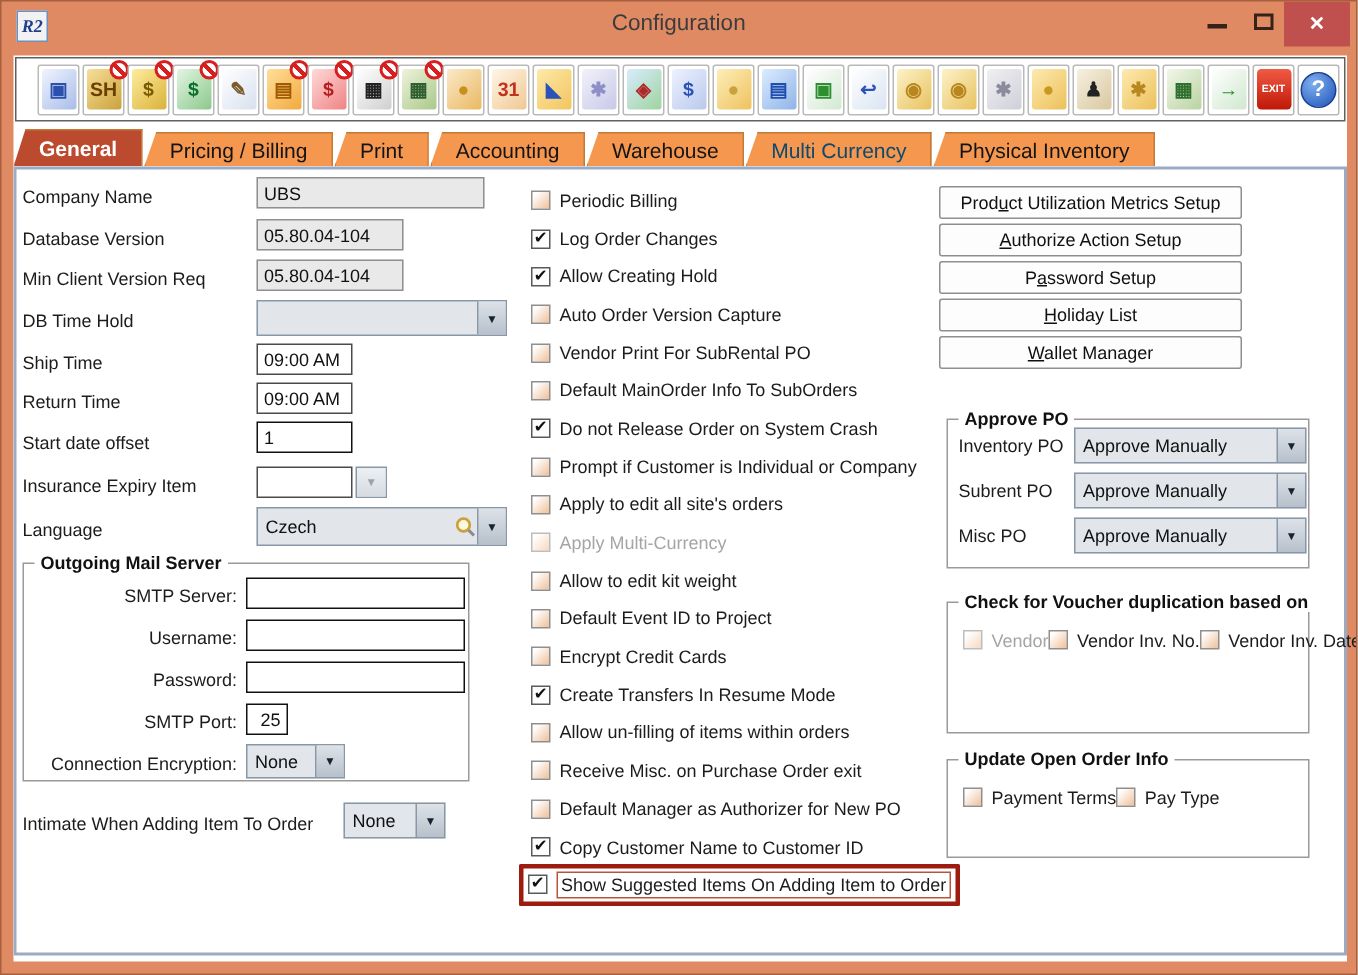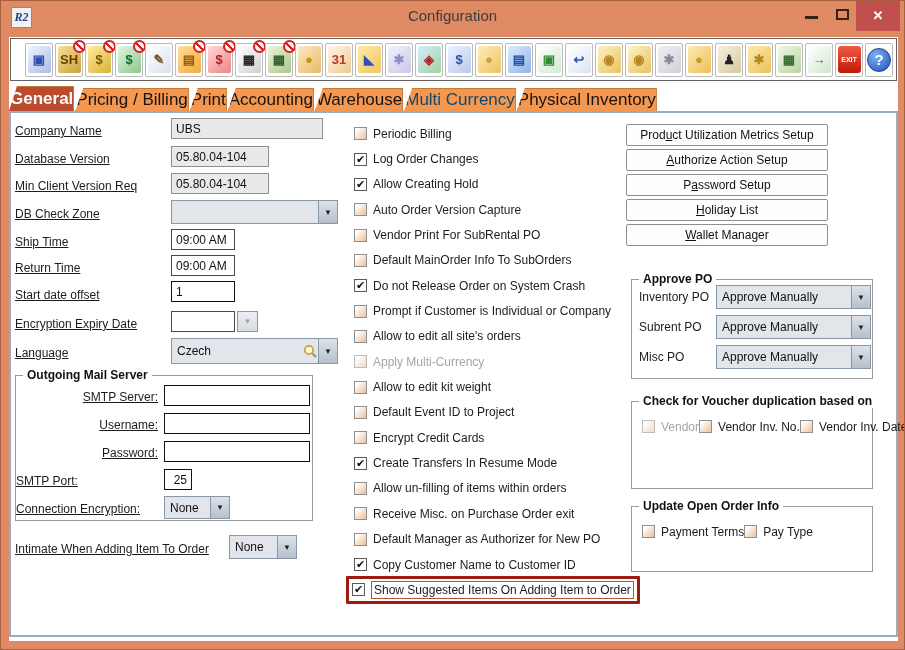--- a/index.html
+++ b/index.html
@@ -37,31 +37,31 @@
   .icon-glyph.help { border-radius:50%; width:24px; height:24px; color:#fff !important; font-size:15px;
                      background:radial-gradient(circle at 35% 30%,#7fb0f0,#1d52b8) !important;
                      border:1px solid #1d3f8f; }
   .badge { position:absolute; top:-4px; right:-4px; width:13px; height:13px; border-radius:50%;
            border:2px solid #d81f1f;
            background:linear-gradient(45deg, #fff 40%, #d81f1f 40%, #d81f1f 60%, #fff 60%); }
 
   
   .tabstrip { position:absolute; left:8px; top:85px; width:889px; height:25px;
               display:flex; align-items:flex-end; }
-  .tab { height:23px; padding:0 0; background:#f5974f; border:1px solid #c27a38; border-bottom:none;
-         color:#141414; font-size:17px; line-height:22px;
+  .tab { height:23px; padding:0 16px; background:#f5974f; border:1px solid #c27a38; border-bottom:none;
+         color:#141414; font-size:14px; line-height:22px;
          clip-path:polygon(8px 0, 100% 0, 100% 100%, 0 100%); margin-right:1px; }
   .tab.active { background:#bc4a2e; color:#ffffff; font-weight:bold; height:25px; line-height:24px; }
   .tab.disabled { color:#0c4a6e; }
 
   
   .panel { position:absolute; left:8px; top:110px; width:889px; height:526px;
            border:2px solid #9cabc4; background:#fff; }
 
-  .lbl { position:absolute; font-size:12px; color:#1c1c1c; white-space:nowrap;text-decoration:underline; }
+  .lbl { position:absolute; font-size:12px; color:#1c1c1c; white-space:nowrap; }
   .fld { position:absolute; height:21px; font-size:12px; color:#111; padding:0 4px;
          border:1px solid #8f8f8f; background:#e9e9e9; font-family:"Liberation Sans",sans-serif; }
   .fld.white { background:#fff; border-color:#4a4a4a; }
   .fld.dark  { background:#fff; border:1px solid #111; }
 
   .combo { position:absolute; display:flex; align-items:center; border:1px solid #8898a8;
            background:#e2e6eb; font-size:12px; color:#111; }
   .combo .val { flex:1; padding:0 5px; white-space:nowrap; overflow:hidden; }
   .combo .arrow { width:19px; align-self:stretch; border-left:1px solid #8898a8; display:flex;
                   align-items:center; justify-content:center; font-size:8px; color:#16222e;
@@ -225,36 +225,36 @@
 
   <span class="lbl" style="left:14px;top:123px">Company Name</span>
   <input class="fld" style="left: 170px; top: 117px; width: 152px;" readonly="" value="UBS">
 
   <span class="lbl" style="left:14px;top:151px">Database Version</span>
   <input class="fld" style="left: 170px; top: 145px; width: 98px;" readonly="" value="05.80.04-104">
 
   <span class="lbl" style="left:14px;top:178px">Min Client Version Req</span>
   <input class="fld" style="left: 170px; top: 172px; width: 98px;" readonly="" value="05.80.04-104">
 
-  <span class="lbl" style="left:14px;top:206px">DB Check Zone</span>
+  <span class="lbl" style="left:14px;top:206px">DB Time Hold</span>
   <div class="combo" style="left:170px;top:199px;width:167px;height:24px">
     <span class="val"></span>
     <span class="arrow">▼</span>
   </div>
 
   <span class="lbl" style="left:14px;top:234px">Ship Time</span>
   <input class="fld white" style="left: 170px; top: 228px; width: 64px;" value="09:00 AM">
 
   <span class="lbl" style="left:14px;top:260px">Return Time</span>
   <input class="fld white" style="left: 170px; top: 254px; width: 64px;" value="09:00 AM">
 
   <span class="lbl" style="left:14px;top:287px">Start date offset</span>
   <input class="fld dark" style="left: 170px; top: 280px; width: 64px;" value="1">
 
-  <span class="lbl" style="left:14px;top:316px">Encryption Expiry Date</span>
+  <span class="lbl" style="left:14px;top:316px">Insurance Expiry Item</span>
   <input class="fld white" style="left: 170px; top: 310px; width: 64px;" value="">
   <div class="combo" style="left:236px;top:310px;width:21px;height:21px;background:#e6eaef">
     <span class="arrow dis" style="border-left:none;width:100%">▼</span>
   </div>
 
   <span class="lbl" style="left:14px;top:345px">Language</span>
   <div class="combo" style="left:170px;top:337px;width:167px;height:26px">
     <span class="val">Czech</span>
     <span class="mag">
       <svg width="14" height="14" viewBox="0 0 14 14">
@@ -266,23 +266,23 @@
   </div>
 
   <div class="groupbox" style="left:14px;top:374px;width:298px;height:146px">
     <span class="gb-title">Outgoing Mail Server</span>
     <span class="lbl" style="left:0;top:14px;width:142px;text-align:right">SMTP Server:</span>
     <input class="fld dark" style="left: 148px; top: 9px; width: 146px;" value="">
     <span class="lbl" style="left:0;top:42px;width:142px;text-align:right">Username:</span>
     <input class="fld dark" style="left: 148px; top: 37px; width: 146px;" value="">
     <span class="lbl" style="left:0;top:70px;width:142px;text-align:right">Password:</span>
     <input class="fld dark" style="left: 148px; top: 65px; width: 146px;" type="password" value="">
-    <span class="lbl" style="left:0;top:98px;width:142px;text-align:left">SMTP Port:</span>
+    <span class="lbl" style="left:0;top:98px;width:142px;text-align:right">SMTP Port:</span>
     <input class="fld dark" style="left: 148px; top: 93px; width: 28px; text-align: right;" value="25">
-    <span class="lbl" style="left:0;top:126px;width:142px;text-align:left">Connection Encryption:</span>
+    <span class="lbl" style="left:0;top:126px;width:142px;text-align:right">Connection Encryption:</span>
     <div class="combo" style="left:148px;top:120px;width:66px;height:23px">
       <span class="val">None</span>
       <span class="arrow">▼</span>
     </div>
   </div>
 
   <span class="lbl" style="left:14px;top:541px">Intimate When Adding Item To Order</span>
   <div class="combo" style="left:228px;top:534px;width:68px;height:24px">
     <span class="val">None</span>
     <span class="arrow">▼</span>
@@ -333,21 +333,21 @@
       </div>
       <div class="opt-row">
         <div class="opt-wrap">
           <span class="cb"></span>
           <span class="cb-label">Prompt if Customer is Individual or Company</span>
         </div>
       </div>
       <div class="opt-row">
         <div class="opt-wrap">
           <span class="cb"></span>
-          <span class="cb-label">Allow to edit all site's orders</span>
+          <span class="cb-label">Apply to edit all site's orders</span>
         </div>
       </div>
       <div class="opt-row">
         <div class="opt-wrap">
           <span class="cb dis"></span>
           <span class="cb-label dis">Apply Multi-Currency</span>
         </div>
       </div>
       <div class="opt-row">
         <div class="opt-wrap">

